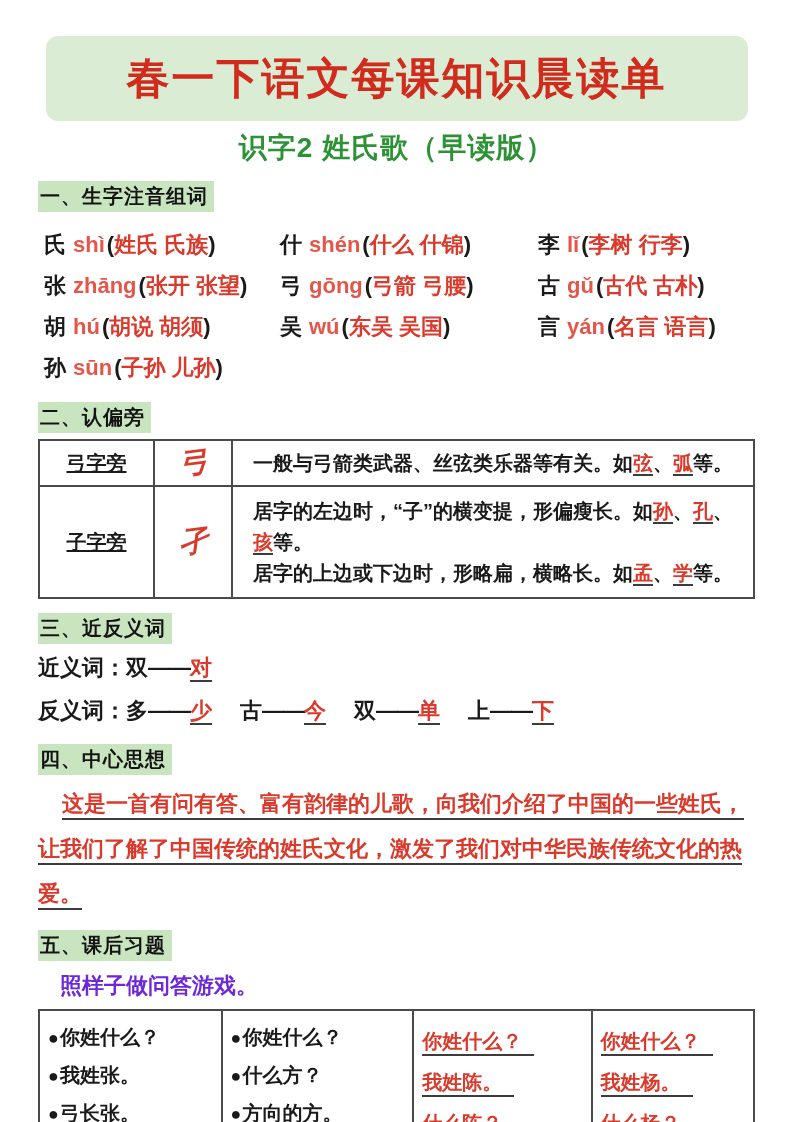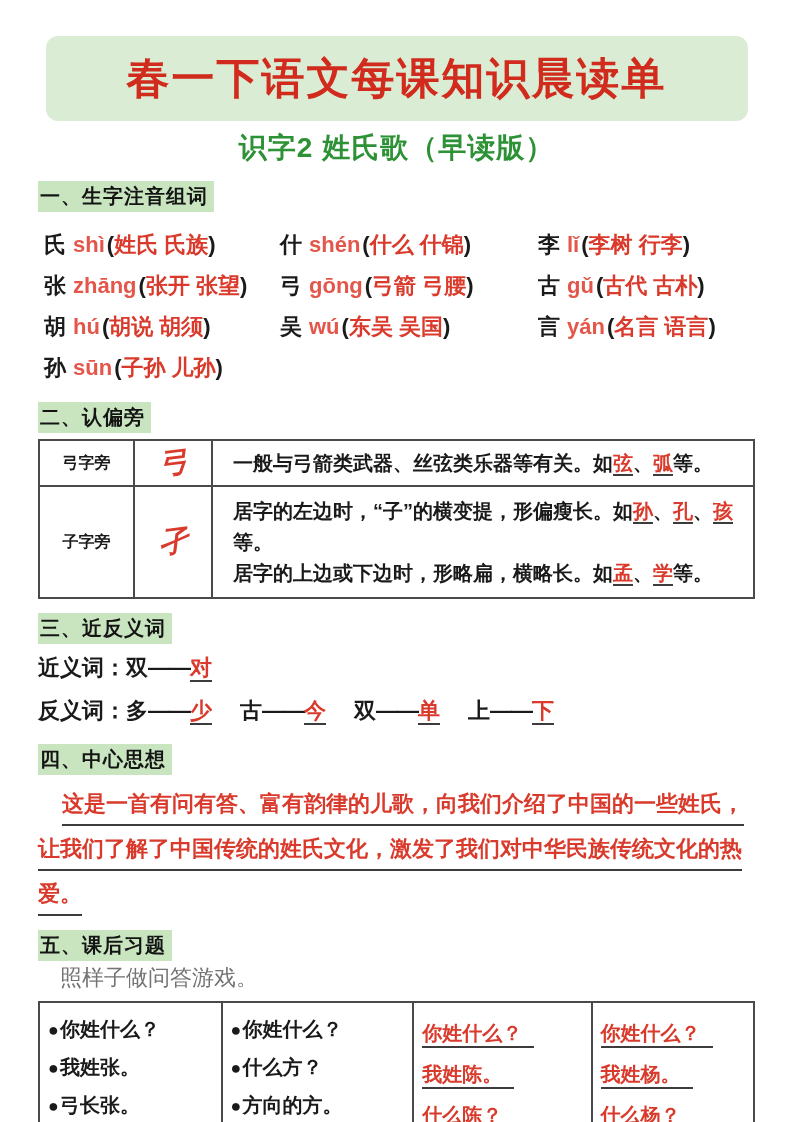--- a/index.html
+++ b/index.html
@@ -26,39 +26,39 @@
   
   .vocab-grid{display:grid;grid-template-columns:236px 258px 1fr;margin:12px 0 0 6px;}
   .vocab-entry{font-size:22px;line-height:41px;white-space:nowrap;font-weight:600;color:#1a1a1a;}
   .vchar{color:#1a1a1a;margin-right:7px;}
   .vpin{color:var(--pinyin-red);margin-right:2px;}
   .vpar{color:#1a1a1a;}
   .vwords{color:var(--body-red);}
   
   .radical-table{width:100%;border-collapse:collapse;margin-top:6px;table-layout:fixed;}
   .radical-table td{border:2px solid var(--border);vertical-align:middle;}
-  .rname{width:95px;text-align:center;font-size:16px;font-weight:600;color:#1a1a1a;}
+  .rname{width:115px;text-align:center;font-size:20px;font-weight:600;color:#1a1a1a;text-decoration:underline;}
   .rglyph-cell{width:78px;text-align:center;}
   .rglyph{color:var(--body-red);font-size:29px;font-weight:800;font-style:italic;display:inline-block;transform:rotate(-7deg);}
   .rdesc{padding:5px 20px;font-size:20px;font-weight:600;color:#1a1a1a;line-height:31px;}
   .row-1{height:46px;}
   .row-2{height:112px;}
   .red{color:var(--body-red);}
   .u{border-bottom:2px solid var(--uline);padding-bottom:0px;}
   
   .pair-line{font-size:22px;font-weight:600;color:#1a1a1a;line-height:38px;margin-top:5px;white-space:nowrap;}
   .pair-group{margin-right:28px;}
   .dash{letter-spacing:-1px;}
   
   .theme{margin-top:6px;}
   .theme-line{font-size:22px;font-weight:600;line-height:45px;}
   .theme-line.indent{text-indent:24px;}
-  .theme-text{color:var(--body-red);border-bottom:2px solid var(--uline);padding-bottom:8px;}
+  .theme-text{color:var(--body-red);border-bottom:2px solid var(--uline);padding-bottom:2px;}
   
-  .ex-intro{font-size:22px;font-weight:400;color:#737373;padding-left:22px;line-height:34px;}
+  .ex-intro{font-size:22px;font-weight:700;color:#6d28d9;margin-top:8px;padding-left:22px;line-height:34px;}
   .ex-table{display:grid;grid-template-columns:25.6% 26.9% 25% 22.5%;border:2px solid var(--border);margin-top:6px;height:160px;}
   .ex-cell{border-right:2px solid var(--border);padding:8px 6px 0 8px;}
   .ex-cell:last-child{border-right:none;}
   .ex-line{display:block;font-size:20px;font-weight:600;line-height:37px;white-space:nowrap;color:#1a1a1a;}
   .ex-bullet{font-size:18px;margin-right:1px;}
   .ex-answer{display:inline-block;color:var(--body-red);border-bottom:2px solid var(--uline);padding-right:12px;line-height:26px;margin-top:9px;}
 </style>
 </head>
 <body>
 

